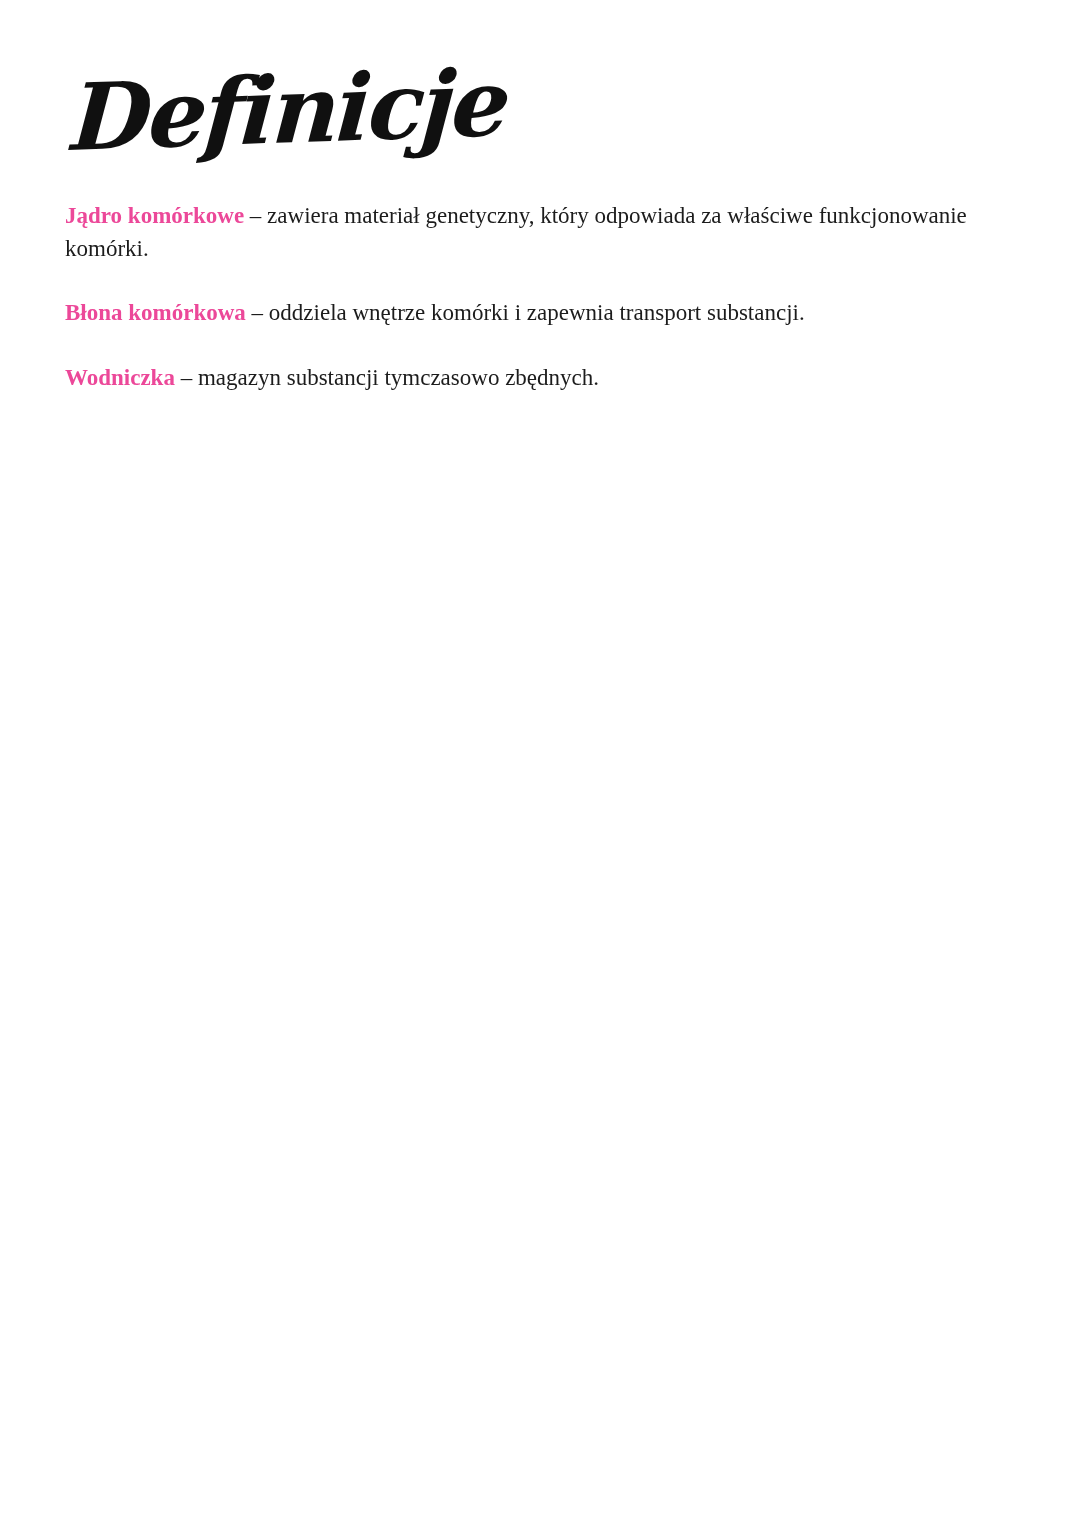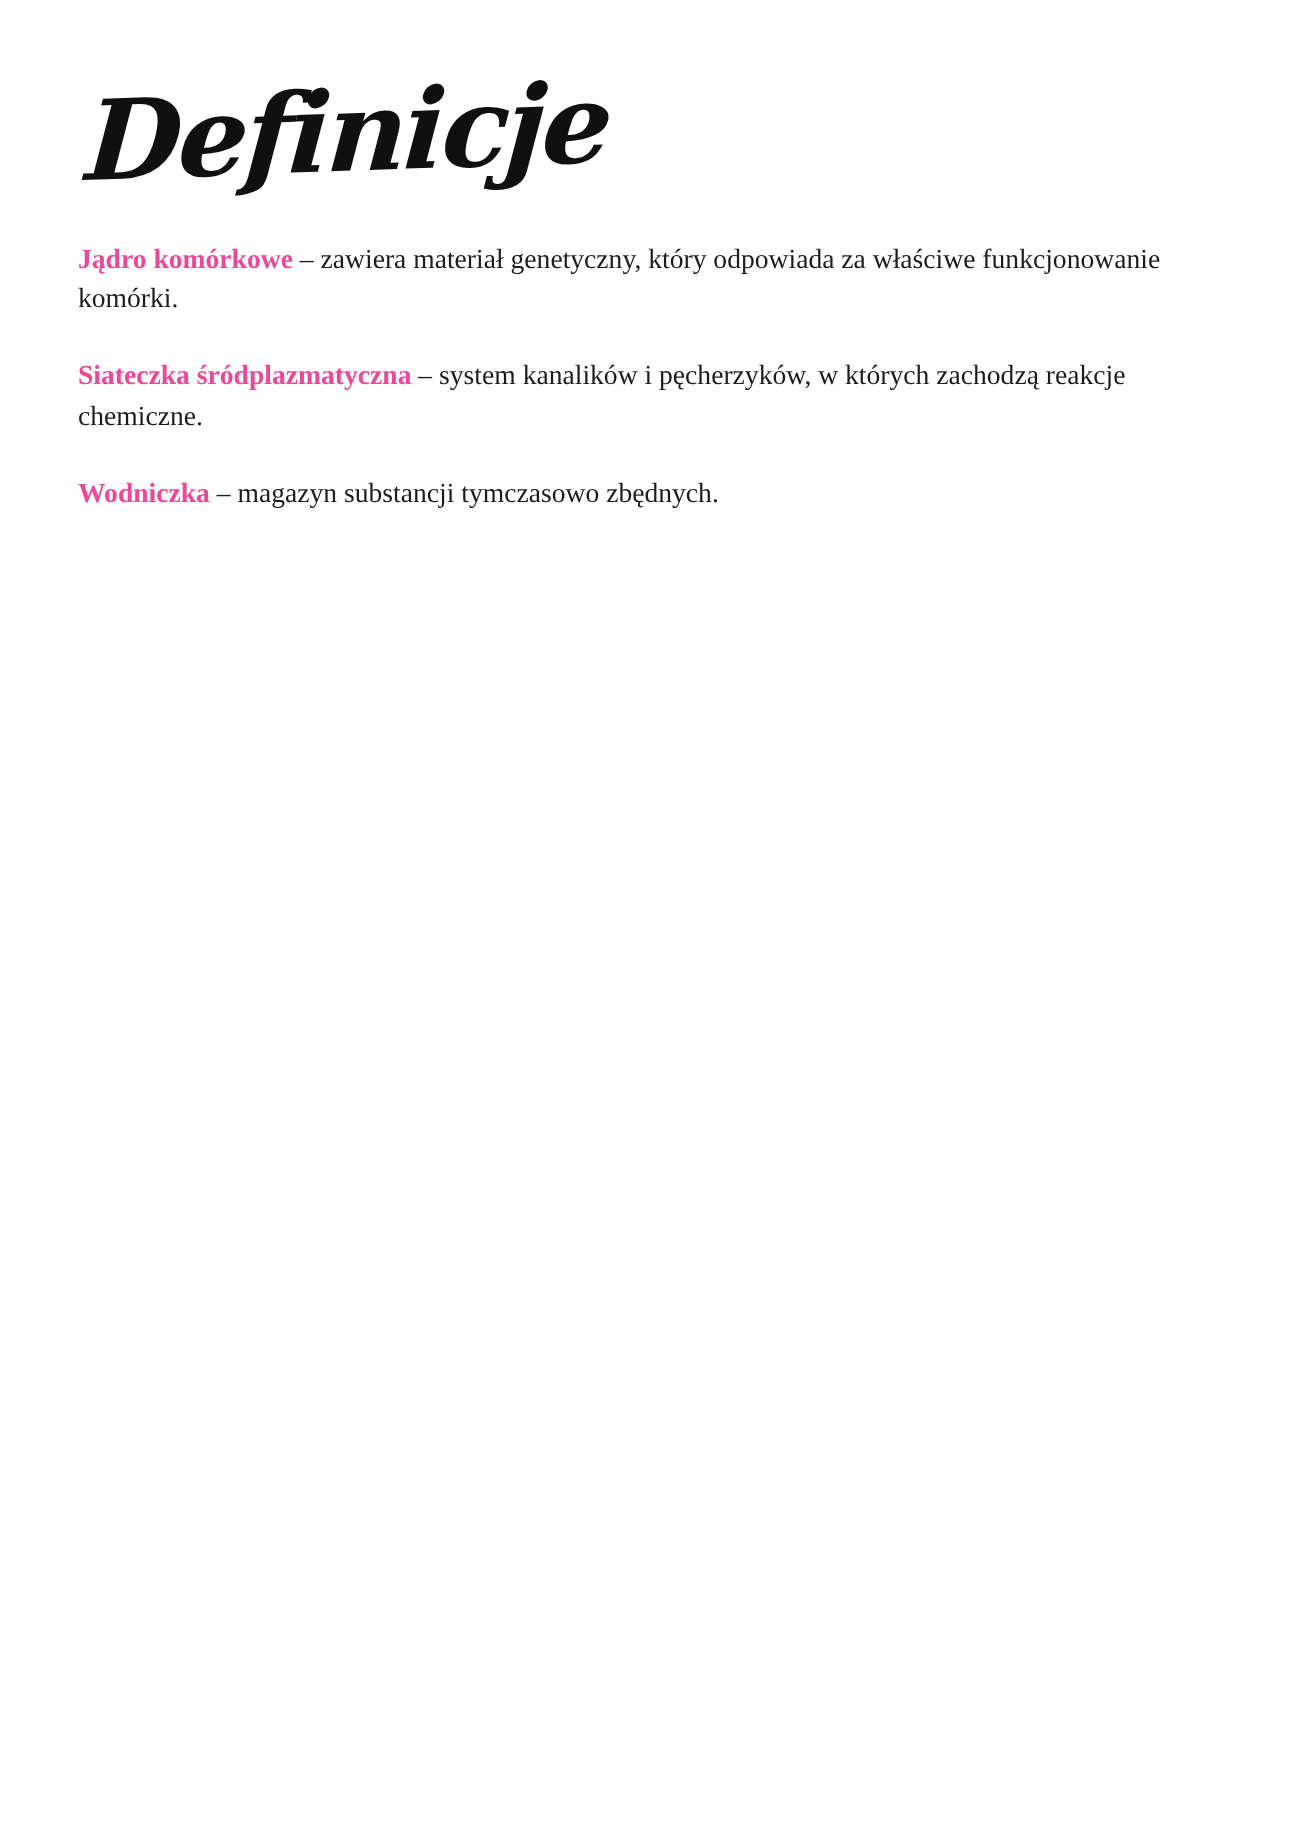--- a/index.html
+++ b/index.html
@@ -58,24 +58,24 @@
 
   <h1 class="title">Definicje</h1>
 
   <div class="definitions">
 
     <p class="def">
       <span class="term">Jądro komórkowe</span><span class="text"> – zawiera materiał genetyczny, który odpowiada za właściwe funkcjonowanie komórki.</span>
     </p>
 
 
+    <p class="def">
+      <span class="term">Błona komórkowa</span><span class="text"> – oddziela wnętrze komórki i zapewnia transport substancji.</span>
+    </p>
 
-    <p class="def">
-      <span class="term">Siateczka śródplazmatyczna</span><span class="text"> – system kanalików i pęcherzyków, w których zachodzą reakcje chemiczne.</span>
-    </p>
 
 
 
     <p class="def">
       <span class="term">Wodniczka</span><span class="text"> – magazyn substancji tymczasowo zbędnych.</span>
     </p>
 
   </div>
 
 </div>

